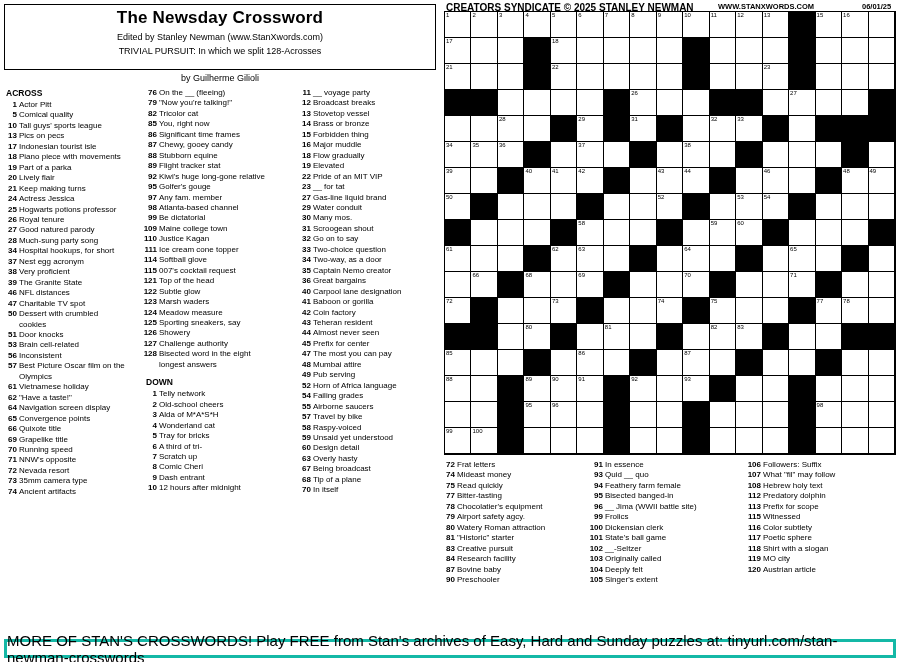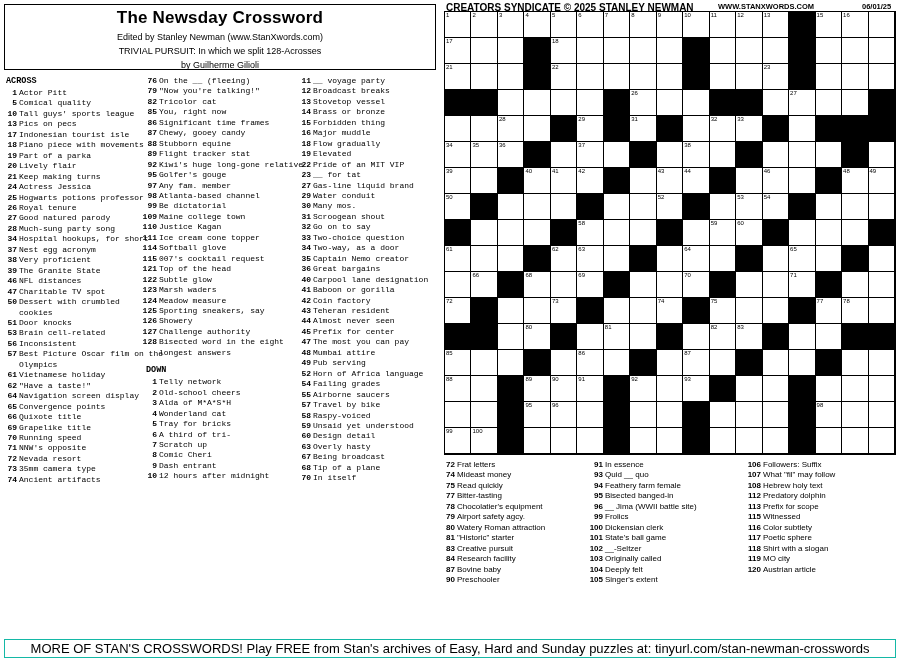--- a/index.html
+++ b/index.html
@@ -15,21 +15,21 @@
   .page{position:relative;width:900px;height:662px;}
 
   
   .title-box{
     position:absolute;left:4px;top:4px;width:432px;height:66px;
     border:1px solid #000;box-sizing:border-box;text-align:center;
   }
   .title-main{font-size:17px;font-weight:bold;margin-top:3px;letter-spacing:.2px;}
   .title-sub{font-size:9px;margin-top:4px;}
   .title-theme{font-size:9px;font-weight:normal;margin-top:4px;}
-  .title-author{font-size:9px;margin-top:4px;}
+  .title-author{font-size:9px;margin-top:17px;}
 
   
   .hdr-left{position:absolute;left:446px;top:2px;font-size:10px;font-weight:bold;}
   .hdr-mid{position:absolute;left:718px;top:2px;font-size:7.5px;font-weight:bold;}
   .hdr-right{position:absolute;left:862px;top:2px;font-size:7.5px;font-weight:bold;}
 
   
   #grid{
     position:absolute;left:444px;top:11px;
     width:452px;height:444px;
@@ -40,21 +40,21 @@
   }
   .cell{
     position:relative;border-right:1px solid #000;border-bottom:1px solid #000;
     box-sizing:border-box;background:#fff;
   }
   .cell.block{background:#000;}
   .cell .num{position:absolute;left:1px;top:0px;font-size:6px;line-height:7px;}
 
   
   .clues{position:absolute;left:6px;top:76px;width:434px;height:580px;}
-  .col{position:absolute;top:0;font-family:Liberation Mono, monospace;}
+  .col{position:absolute;top:12px;}
   .col1{left:0;width:138px;}
   .col2{left:140px;width:150px;}
   .col3{left:294px;width:140px;}
   .sec-title{font-size:8.5px;font-weight:bold;margin:0 0 2px 0;}
   .clue{
     font-size:8px;line-height:10.45px;
     padding-left:13px;text-indent:-13px;
     margin:0;white-space:nowrap;
   }
   .clue .n{display:inline-block;width:11px;text-align:right;font-weight:bold;margin-right:2px;}
@@ -63,23 +63,23 @@
   
   .clues-lr{position:absolute;left:444px;top:460px;width:452px;height:175px;}
   .lrcol{position:absolute;top:0;}
   .lr1{left:0;width:145px;}
   .lr2{left:148px;width:155px;}
   .lr3{left:306px;width:150px;}
 
   
   .footer{
     position:absolute;left:4px;top:639px;width:892px;height:19px;
-    border:1px solid #14b8a6;box-sizing:border-box;
+    border:3px solid #14b8a6;box-sizing:border-box;
     display:flex;align-items:center;justify-content:center;
-    font-size:13px;
+    font-size:15px;
   }
 </style>
 </head>
 <body>
 
 <div class="page">
 
   <div class="title-box">
     <div class="title-main">The Newsday Crossword</div>
     <div class="title-sub">Edited by Stanley Newman (www.StanXwords.com)</div>

